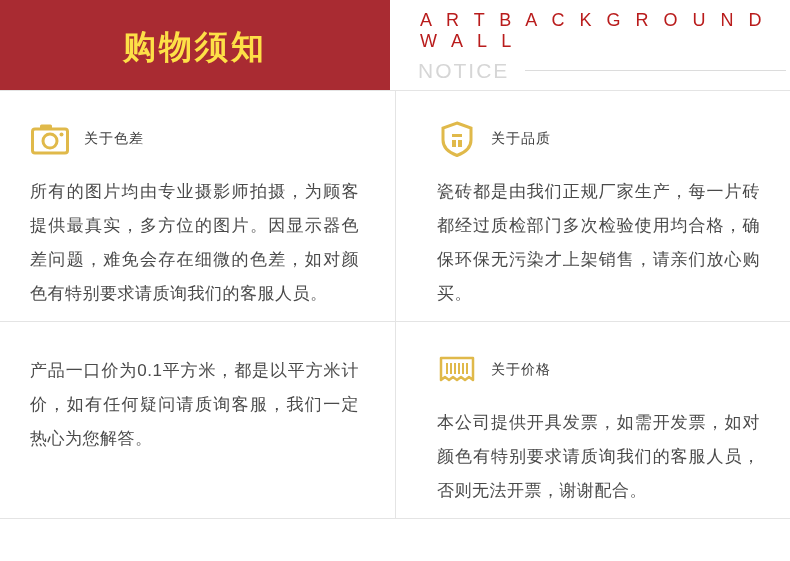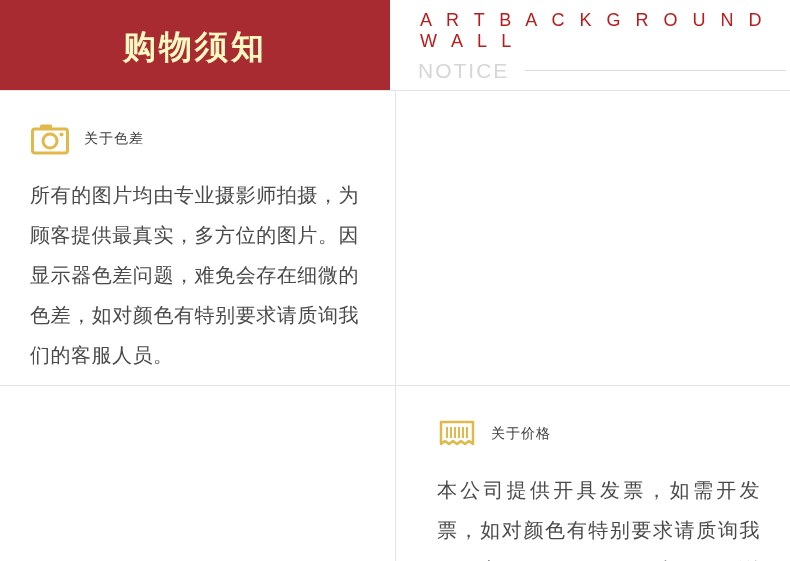--- a/index.html
+++ b/index.html
@@ -28,21 +28,21 @@
     height: 90px;
   }
   .header-left {
     width: 390px;
     background: #a92b32;
     display: flex;
     align-items: center;
     justify-content: center;
   }
   .header-title {
-    color: #fef9c3;
+    color: #fde047;
     font-size: 33px;
     font-weight: bold;
     letter-spacing: 3px;
     line-height: 1;
     margin-top: 2px;
   }
   .header-right {
     flex: 1;
     background: #ffffff;
     position: relative;
@@ -112,21 +112,21 @@
     align-items: center;
     justify-content: center;
     flex: none;
   }
   .cell-title {
     font-size: 14px;
     color: #3d3d3d;
     letter-spacing: 1px;
   }
   .cell-body {
-    font-size: 20px;
+    font-size: 17px;
     color: #4a4a4a;
     line-height: 2.0;
     letter-spacing: 0.5px;
     margin-top: 10px;
     text-align: justify;
   }
 
   
   .v-divider {
     position: absolute;
@@ -187,29 +187,44 @@
                 <rect x="9" y="1.5" width="12" height="5" rx="1.5" fill="#e0b94a"></rect>
                 <circle cx="19" cy="18" r="7" fill="none" stroke="#e0b94a" stroke-width="3"></circle>
                 <circle cx="30.5" cy="11.5" r="2" fill="#e0b94a"></circle>
               </svg>
             </div>
             <div class="cell-title">关于色差</div>
           </div>
           <div class="cell-body">所有的图片均由专业摄影师拍摄，为顾客提供最真实，多方位的图片。因显示器色差问题，难免会存在细微的色差，如对颜色有特别要求请质询我们的客服人员。</div>
         </div>
 
+        <div class="cell right">
+          <div class="cell-head">
+            <div class="cell-icon">
+              <svg width="32" height="36" viewBox="0 0 32 36">
+                <path d="M16 2 L30 7 V19 C30 27 23 32 16 34.5 C9 32 2 27 2 19 V7 Z" fill="none" stroke="#e0b94a" stroke-width="3"></path>
+                <rect x="11" y="13" width="10" height="3" fill="#e0b94a"></rect>
+                <rect x="11" y="19" width="4" height="7" fill="#e0b94a"></rect>
+                <rect x="17" y="19" width="4" height="7" fill="#e0b94a"></rect>
+              </svg>
+            </div>
+            <div class="cell-title">关于品质</div>
+          </div>
+          <div class="cell-body">瓷砖都是由我们正规厂家生产，每一片砖都经过质检部门多次检验使用均合格，确保环保无污染才上架销售，请亲们放心购买。</div>
+        </div>
       </div>
       <div class="v-divider"></div>
     </div>
 
     <div class="h-divider"></div>
 
     <div class="row-wrap row2">
       <div class="row">
         <div class="cell left">
+          <div class="cell-body">产品一口价为0.1平方米，都是以平方米计价，如有任何疑问请质询客服，我们一定热心为您解答。</div>
         </div>
 
         <div class="cell right">
           <div class="cell-head">
             <div class="cell-icon">
               <svg width="36" height="32" viewBox="0 0 36 32">
                 <path d="M2 4 H34 V26 L30 23 L26 26 L22 23 L18 26 L14 23 L10 26 L6 23 L2 26 Z" fill="none" stroke="#e0b94a" stroke-width="2.5" stroke-linejoin="round"></path>
                 <rect x="7" y="9" width="2" height="11" fill="#e0b94a"></rect>
                 <rect x="11" y="9" width="2" height="11" fill="#e0b94a"></rect>
                 <rect x="15" y="9" width="2" height="11" fill="#e0b94a"></rect>

